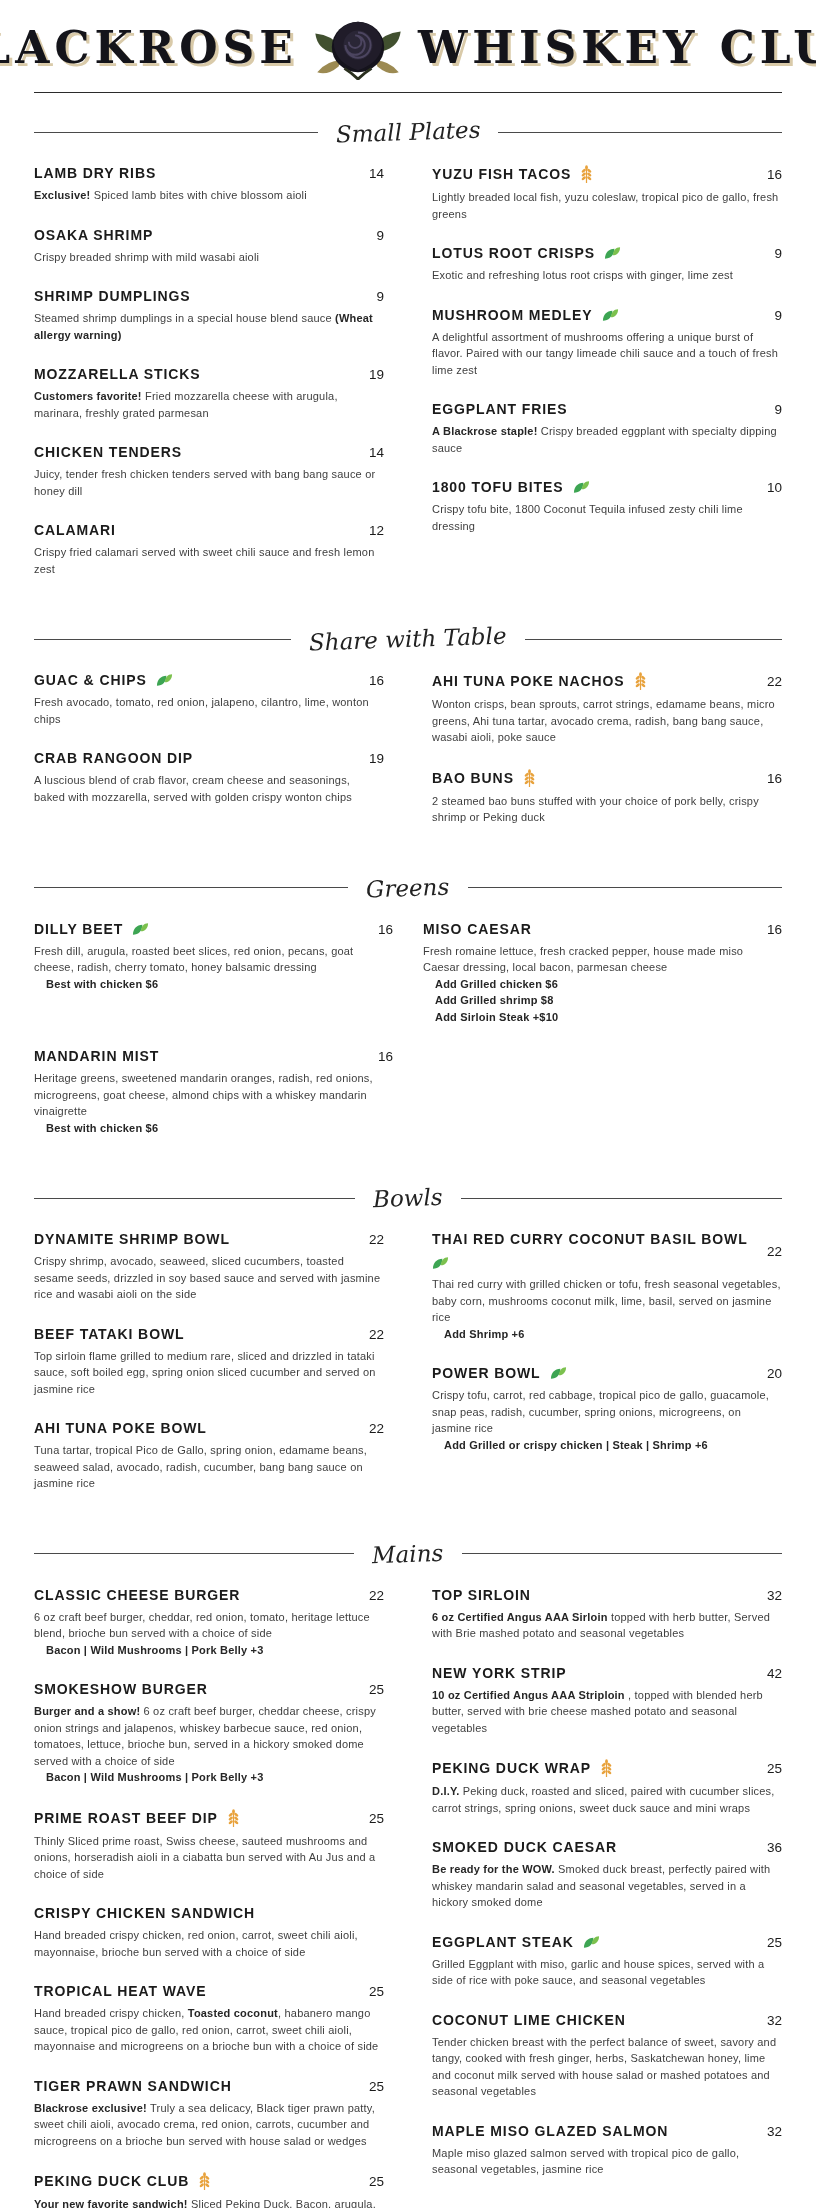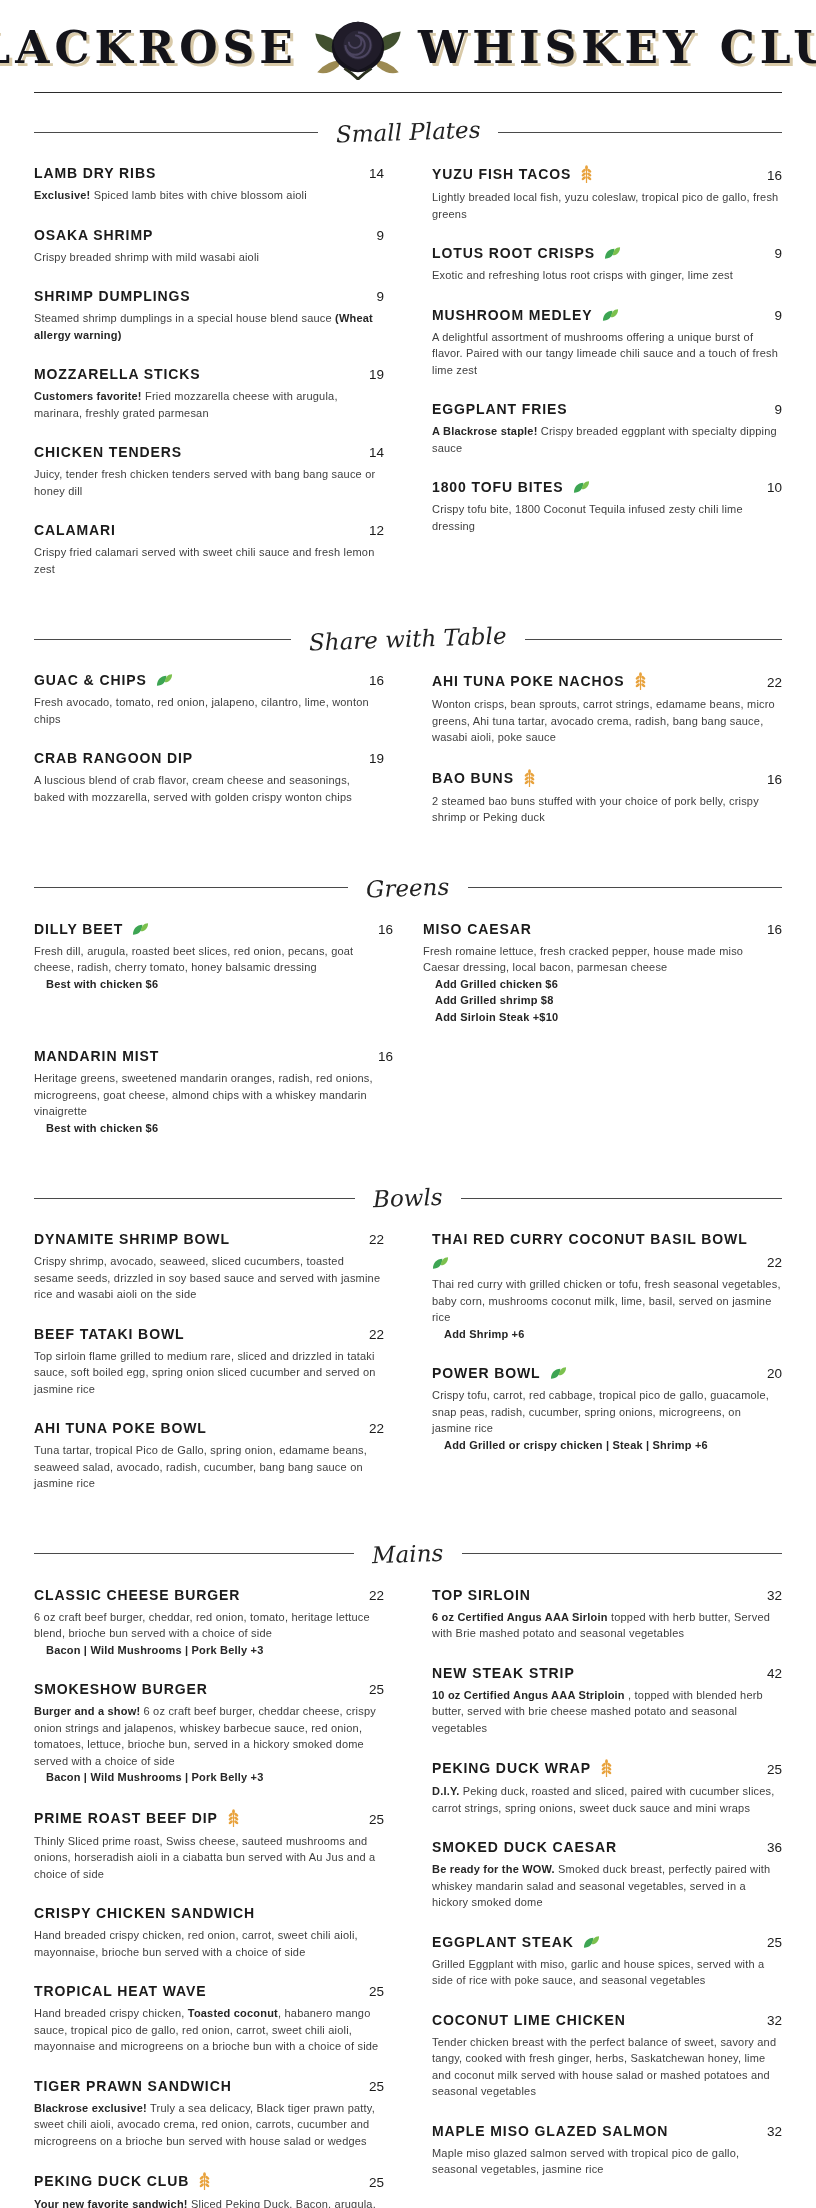--- a/index.html
+++ b/index.html
@@ -11,21 +11,21 @@
   .rose{display:inline-flex;flex:0 0 auto;}
 
   .section-head{display:flex;align-items:center;gap:18px;margin:26px 0 20px;}
   .section-head .line{flex:1;height:1px;background:#4a4a4a;}
   .section-title{font-family:"DejaVu Serif","Liberation Serif",serif;font-style:italic;font-size:23px;color:#222;transform:rotate(-2deg);white-space:nowrap;}
 
   .cols{display:grid;grid-template-columns:1fr 1fr;column-gap:48px;}
   .cols.three{grid-template-columns:1fr 1fr;column-gap:30px;}
 
   .item{margin-bottom:23px;}
-  .item-head{display:flex;align-items:flex-end;gap:10px;}
+  .item-head{display:flex;align-items:center;gap:10px;}
   .item-title{flex:1;display:flex;align-items:center;gap:9px;flex-wrap:wrap;}
   .item-name{font-weight:700;font-size:14px;letter-spacing:0.9px;color:#1b1b1b;}
   .item-price{font-size:13.5px;color:#1b1b1b;padding-top:1px;}
   .item-desc{margin:6px 0 0;font-size:11px;line-height:1.5;color:#3e3e3e;letter-spacing:0.2px;}
   .item-desc .b{font-weight:700;color:#262626;}
   .note{font-size:11px;line-height:1.5;font-weight:700;color:#262626;letter-spacing:0.2px;padding-left:12px;}
   .icon{display:inline-flex;align-items:center;line-height:0;}
 
   .footer-rule{height:0;margin-top:4px;}
   .side-options{margin:16px 22px 0;font-size:11.5px;line-height:1.65;color:#2d2d2d;}
@@ -505,21 +505,21 @@
                 <div class="item-title">
                   <span class="item-name">TOP SIRLOIN</span>
                 </div>
                 <span class="item-price">32</span>
               </div>
               <p class="item-desc"><span class="b">6 oz Certified Angus AAA Sirloin </span><span>topped with herb butter, Served with Brie mashed potato and seasonal vegetables</span></p>
             </article>
             <article class="item">
               <div class="item-head">
                 <div class="item-title">
-                  <span class="item-name">NEW STEAK STRIP</span>
+                  <span class="item-name">NEW YORK STRIP</span>
                 </div>
                 <span class="item-price">42</span>
               </div>
               <p class="item-desc"><span class="b">10 oz Certified Angus AAA Striploin </span><span>, topped with blended herb butter, served with brie cheese mashed potato and seasonal vegetables</span></p>
             </article>
             <article class="item">
               <div class="item-head">
                 <div class="item-title">
                   <span class="item-name">PEKING DUCK WRAP</span>
                   <span class="icon">

